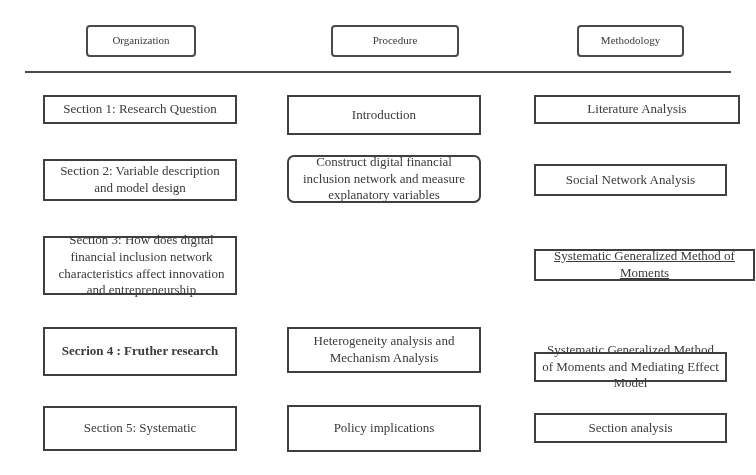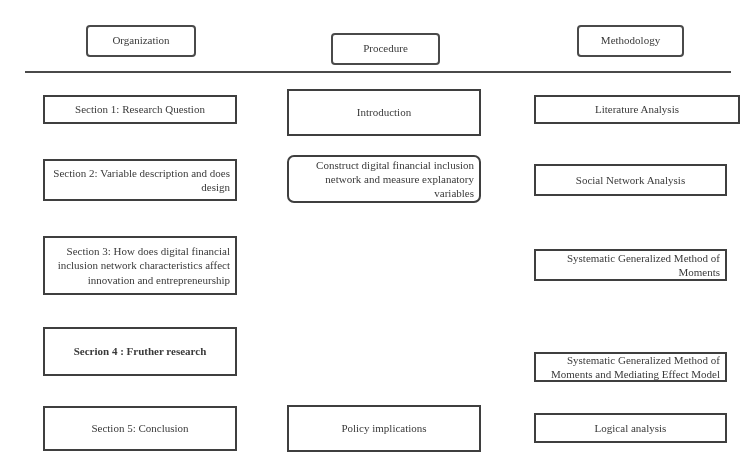--- a/index.html
+++ b/index.html
@@ -39,46 +39,47 @@
     background: #4a4a4a;
   }
   .box {
     position: absolute;
     box-sizing: border-box;
     border: 2px solid #3f3f3f;
     background: #ffffff;
     display: flex;
     align-items: center;
     justify-content: center;
-    text-align: right;
-    font-size: 11px;
+    text-align: center;
+    font-size: 13px;
     line-height: 1.3;
     padding: 2px 5px;
   }
 </style>
 </head>
 <body>
 
 <div class="canvas">
 
   <div class="hdr-box" style="left:86px; top:25px; width:110px; height:32px;">Organization</div>
-  <div class="hdr-box" style="left:331px; top:25px; width:109px; height:32px;margin-top:8px;">Procedure</div>
+  <div class="hdr-box" style="left:331px; top:25px; width:128px; height:32px;">Procedure</div>
   <div class="hdr-box" style="left:577px; top:25px; width:107px; height:32px;">Methodology</div>
 
   <div class="divider"></div>
 
   <div class="box" style="left:43px; top:95px; width:194px; height:29px;">Section 1: Research Question</div>
-  <div class="box" style="left:43px; top:159px; width:194px; height:42px;">Section 2: Variable description and does design</div>
+  <div class="box" style="left:43px; top:159px; width:194px; height:42px;">Section 2: Variable description and model design</div>
   <div class="box" style="left:43px; top:236px; width:194px; height:59px;padding-left:8px;">Section 3: How does digital financial inclusion network characteristics affect innovation and entrepreneurship</div>
   <div class="box" style="left:43px; top:327px; width:194px; height:49px;font-weight:bold;">Secrion 4 : Fruther research</div>
-  <div class="box" style="left:43px; top:406px; width:194px; height:45px;">Section 5: Conclusion</div>
+  <div class="box" style="left:43px; top:406px; width:194px; height:45px;">Section 5: Systematic</div>
 
-  <div class="box" style="left:287px; top:89px; width:194px; height:47px;">Introduction</div>
+  <div class="box" style="left:287px; top:95px; width:194px; height:40px;">Introduction</div>
   <div class="box" style="left:287px; top:155px; width:194px; height:48px;border-radius:7px;">Construct digital financial inclusion network and measure explanatory variables</div>
+  <div class="box" style="left:287px; top:327px; width:194px; height:46px;">Heterogeneity analysis and Mechanism Analysis</div>
   <div class="box" style="left:287px; top:405px; width:194px; height:47px;">Policy implications</div>
 
   <div class="box" style="left:534px; top:95px; width:206px; height:29px;">Literature Analysis</div>
   <div class="box" style="left:534px; top:164px; width:193px; height:32px;">Social Network Analysis</div>
-  <div class="box" style="left:534px; top:249px; width:193px; height:32px;">Systematic Generalized Method of Moments</div>
+  <div class="box" style="left:534px; top:249px; width:221px; height:32px;text-decoration:underline;">Systematic Generalized Method of Moments</div>
   <div class="box" style="left:534px; top:352px; width:193px; height:30px;">Systematic Generalized Method of Moments and Mediating Effect Model</div>
-  <div class="box" style="left:534px; top:413px; width:193px; height:30px;">Logical analysis</div>
+  <div class="box" style="left:534px; top:413px; width:193px; height:30px;">Section analysis</div>
 
 </div>
 
 </body></html>

